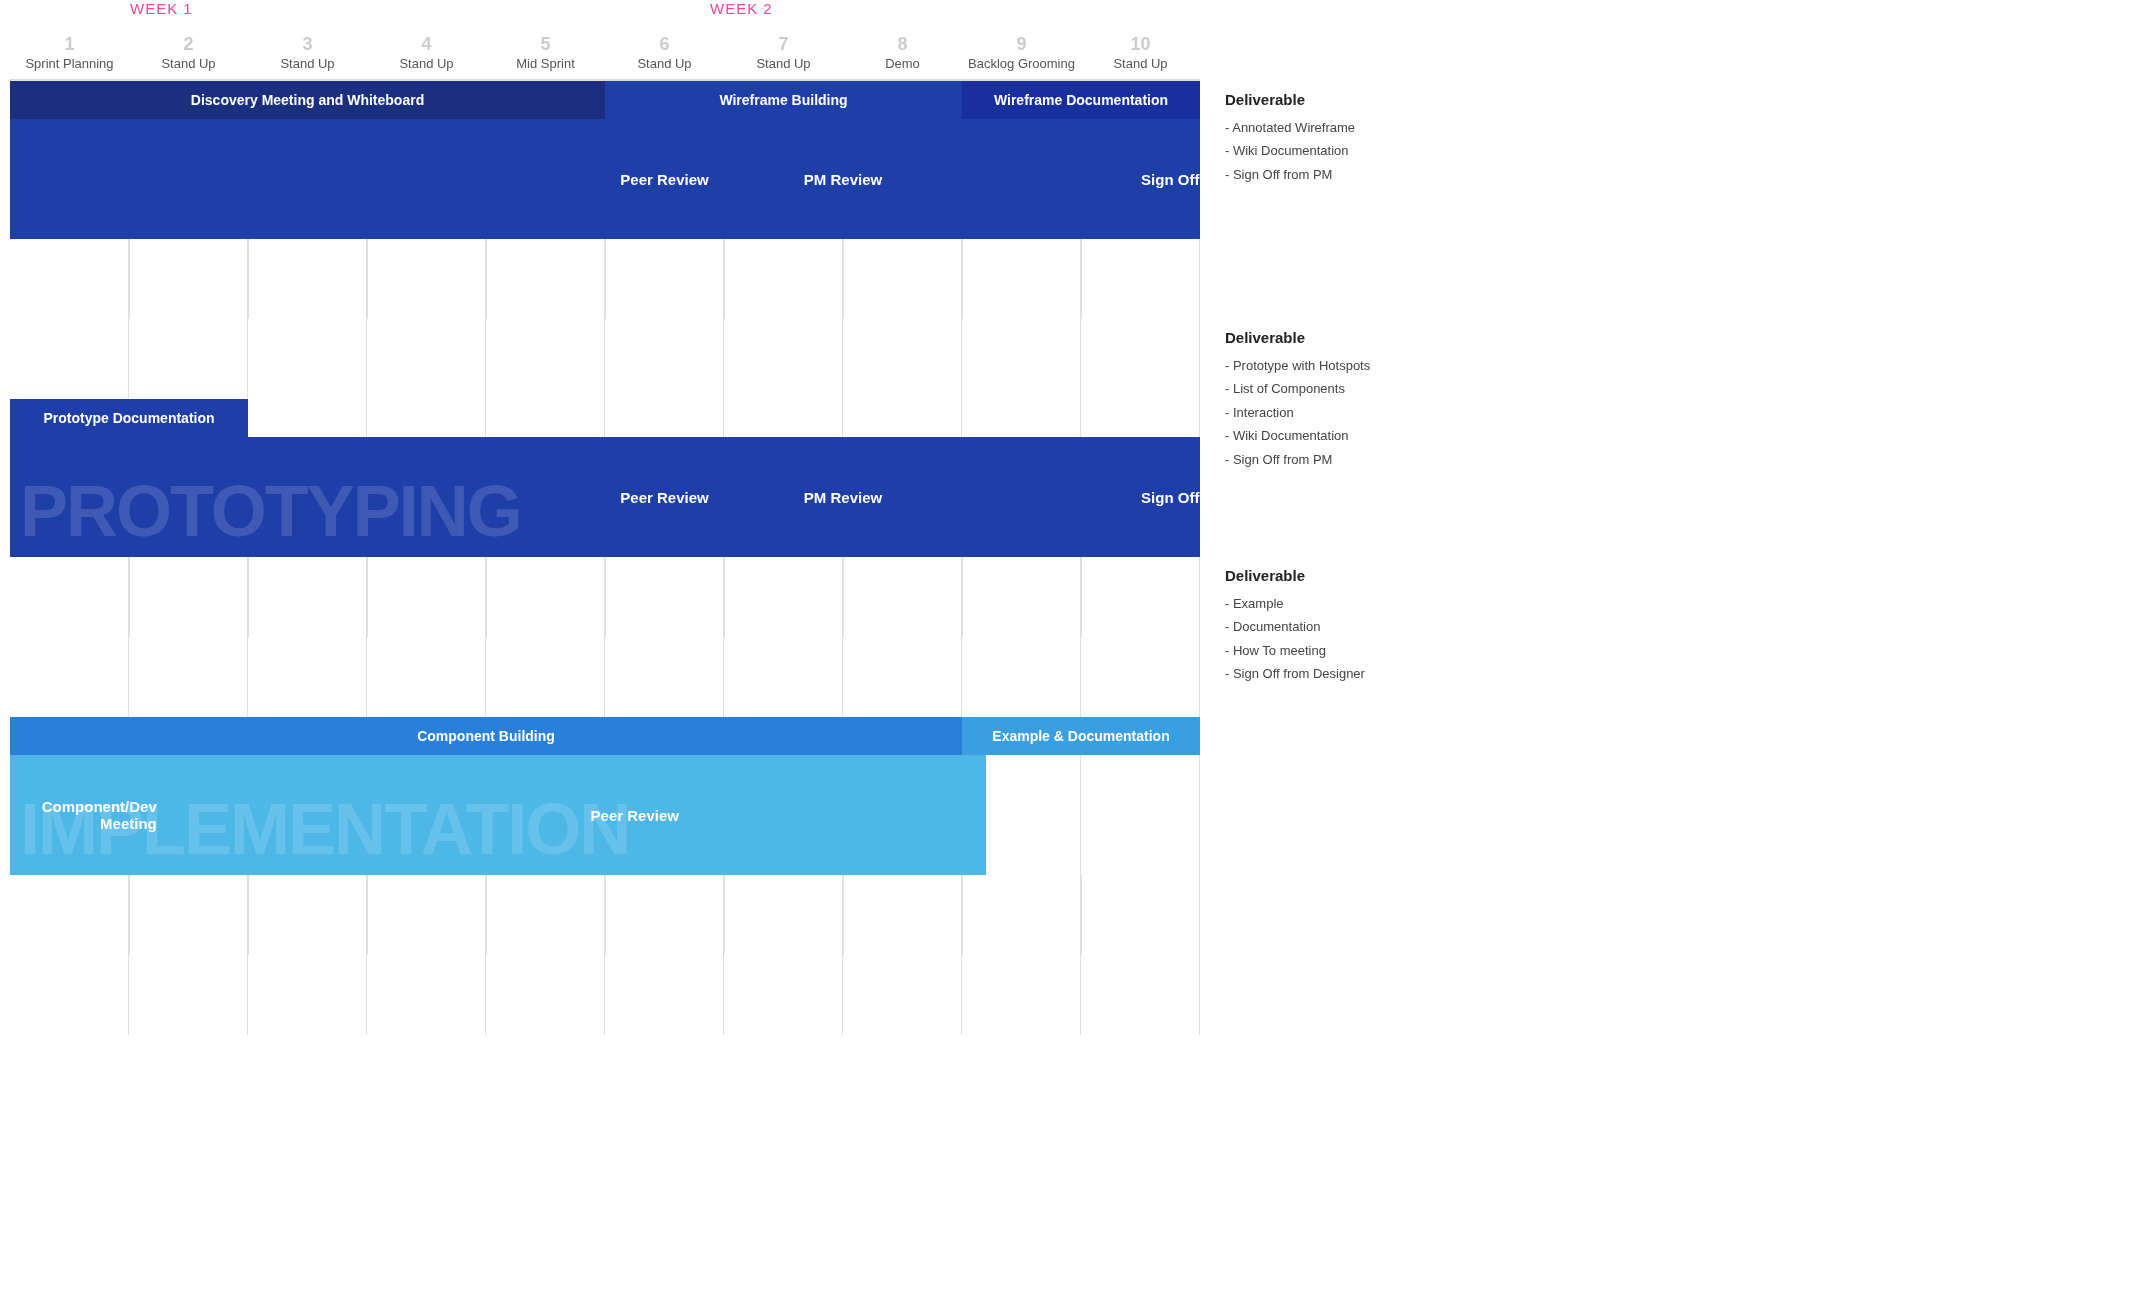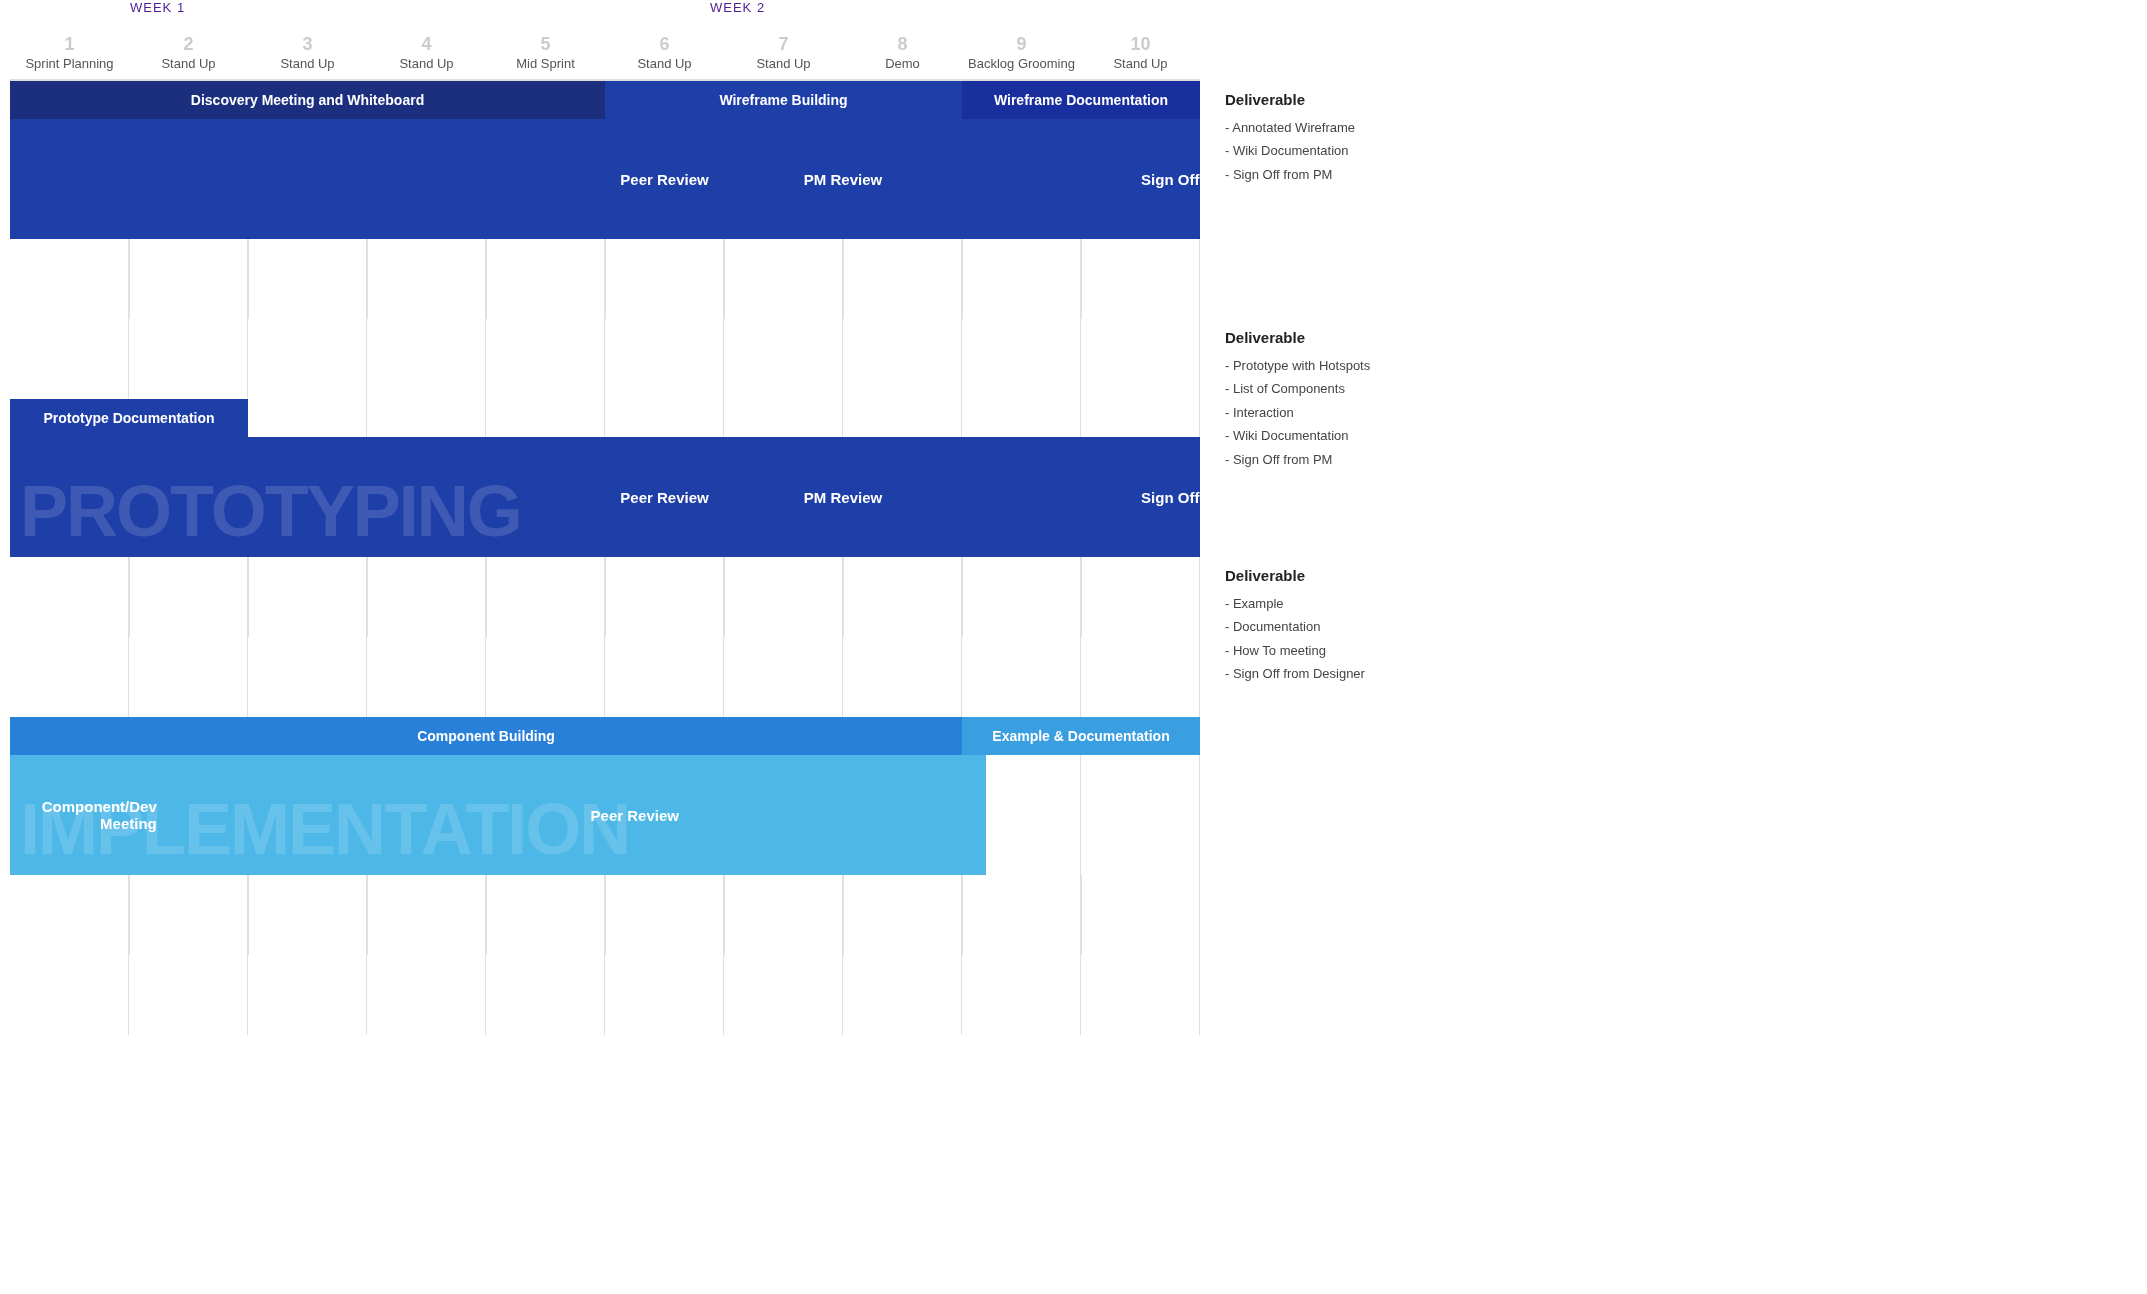--- a/index.html
+++ b/index.html
@@ -11,22 +11,22 @@
       min-height: 1294px;
       overflow-x: hidden;
     }
 
     .container {
       width: 100%;
       padding: 0;
     }
     .week-label {
       position: absolute;
-      font-size: 13px;
-      color: #4c1d95;
+      font-size: 15px;
+      color: #ec4899;
       letter-spacing: 1px;
       text-transform: uppercase;
     }
 
     
     .days-header {
       display: flex;
       width: 1190px;
       margin-left: 10px;
       border-bottom: 2px solid #ddd;

